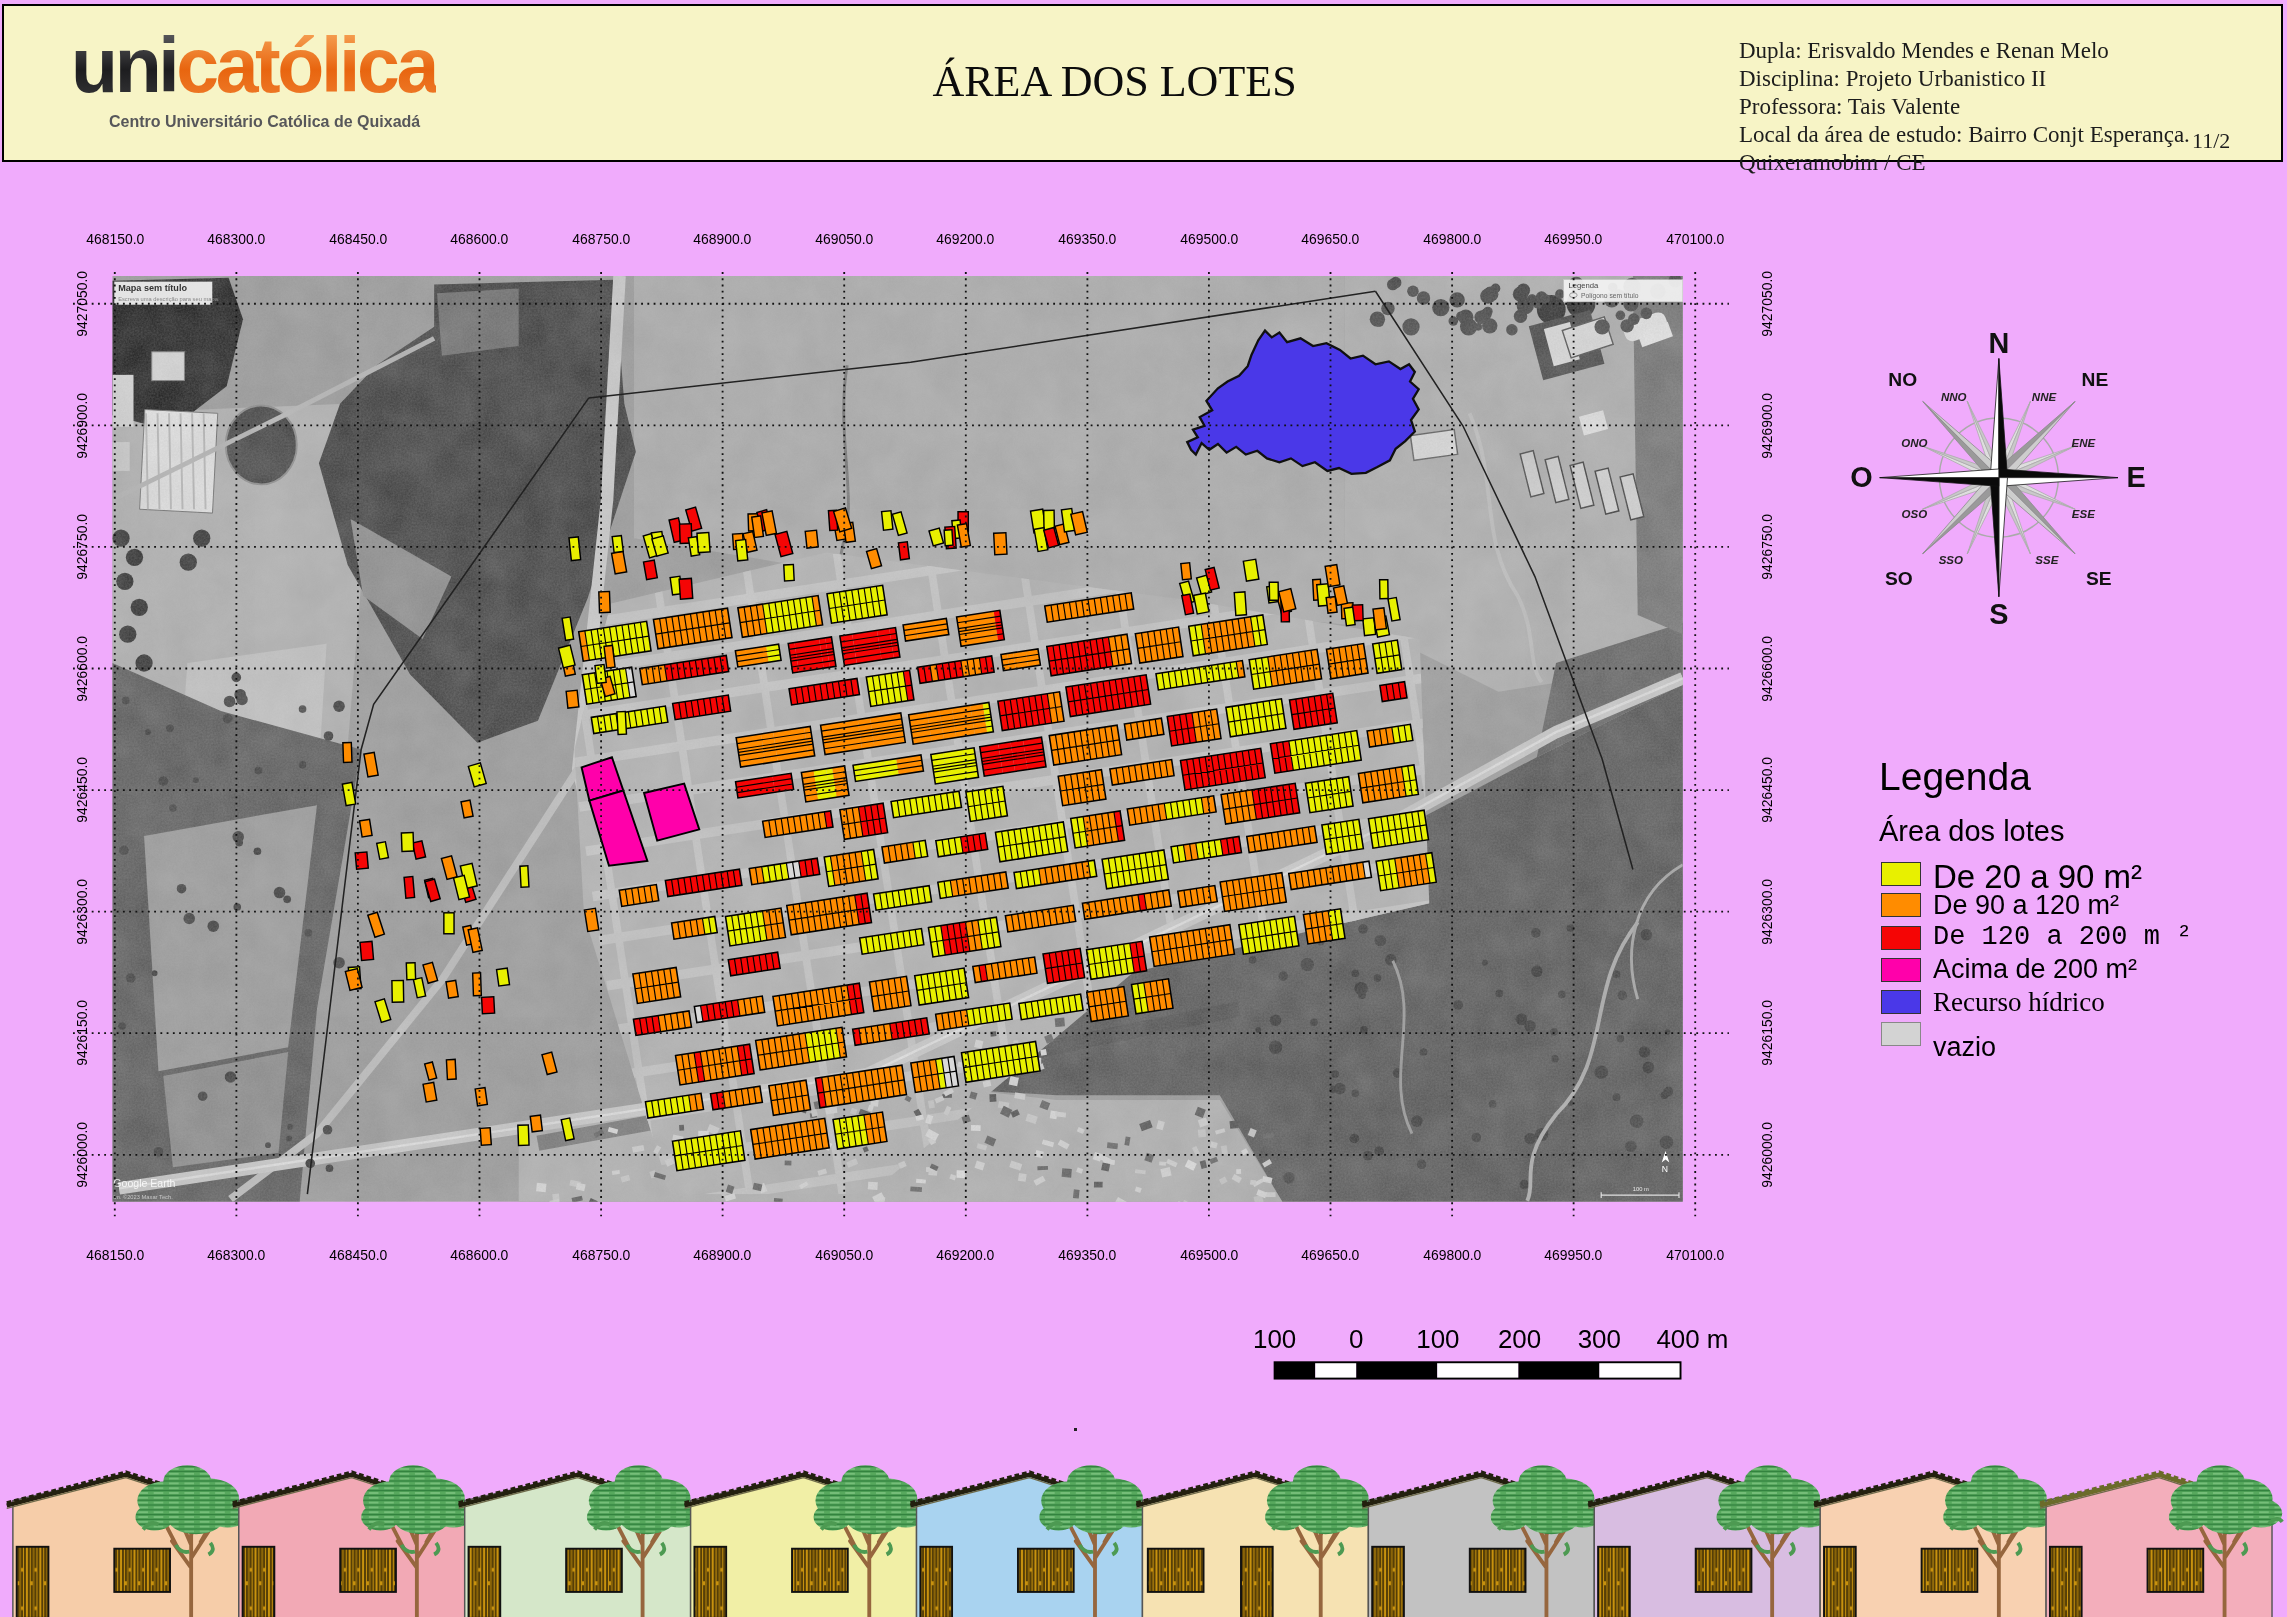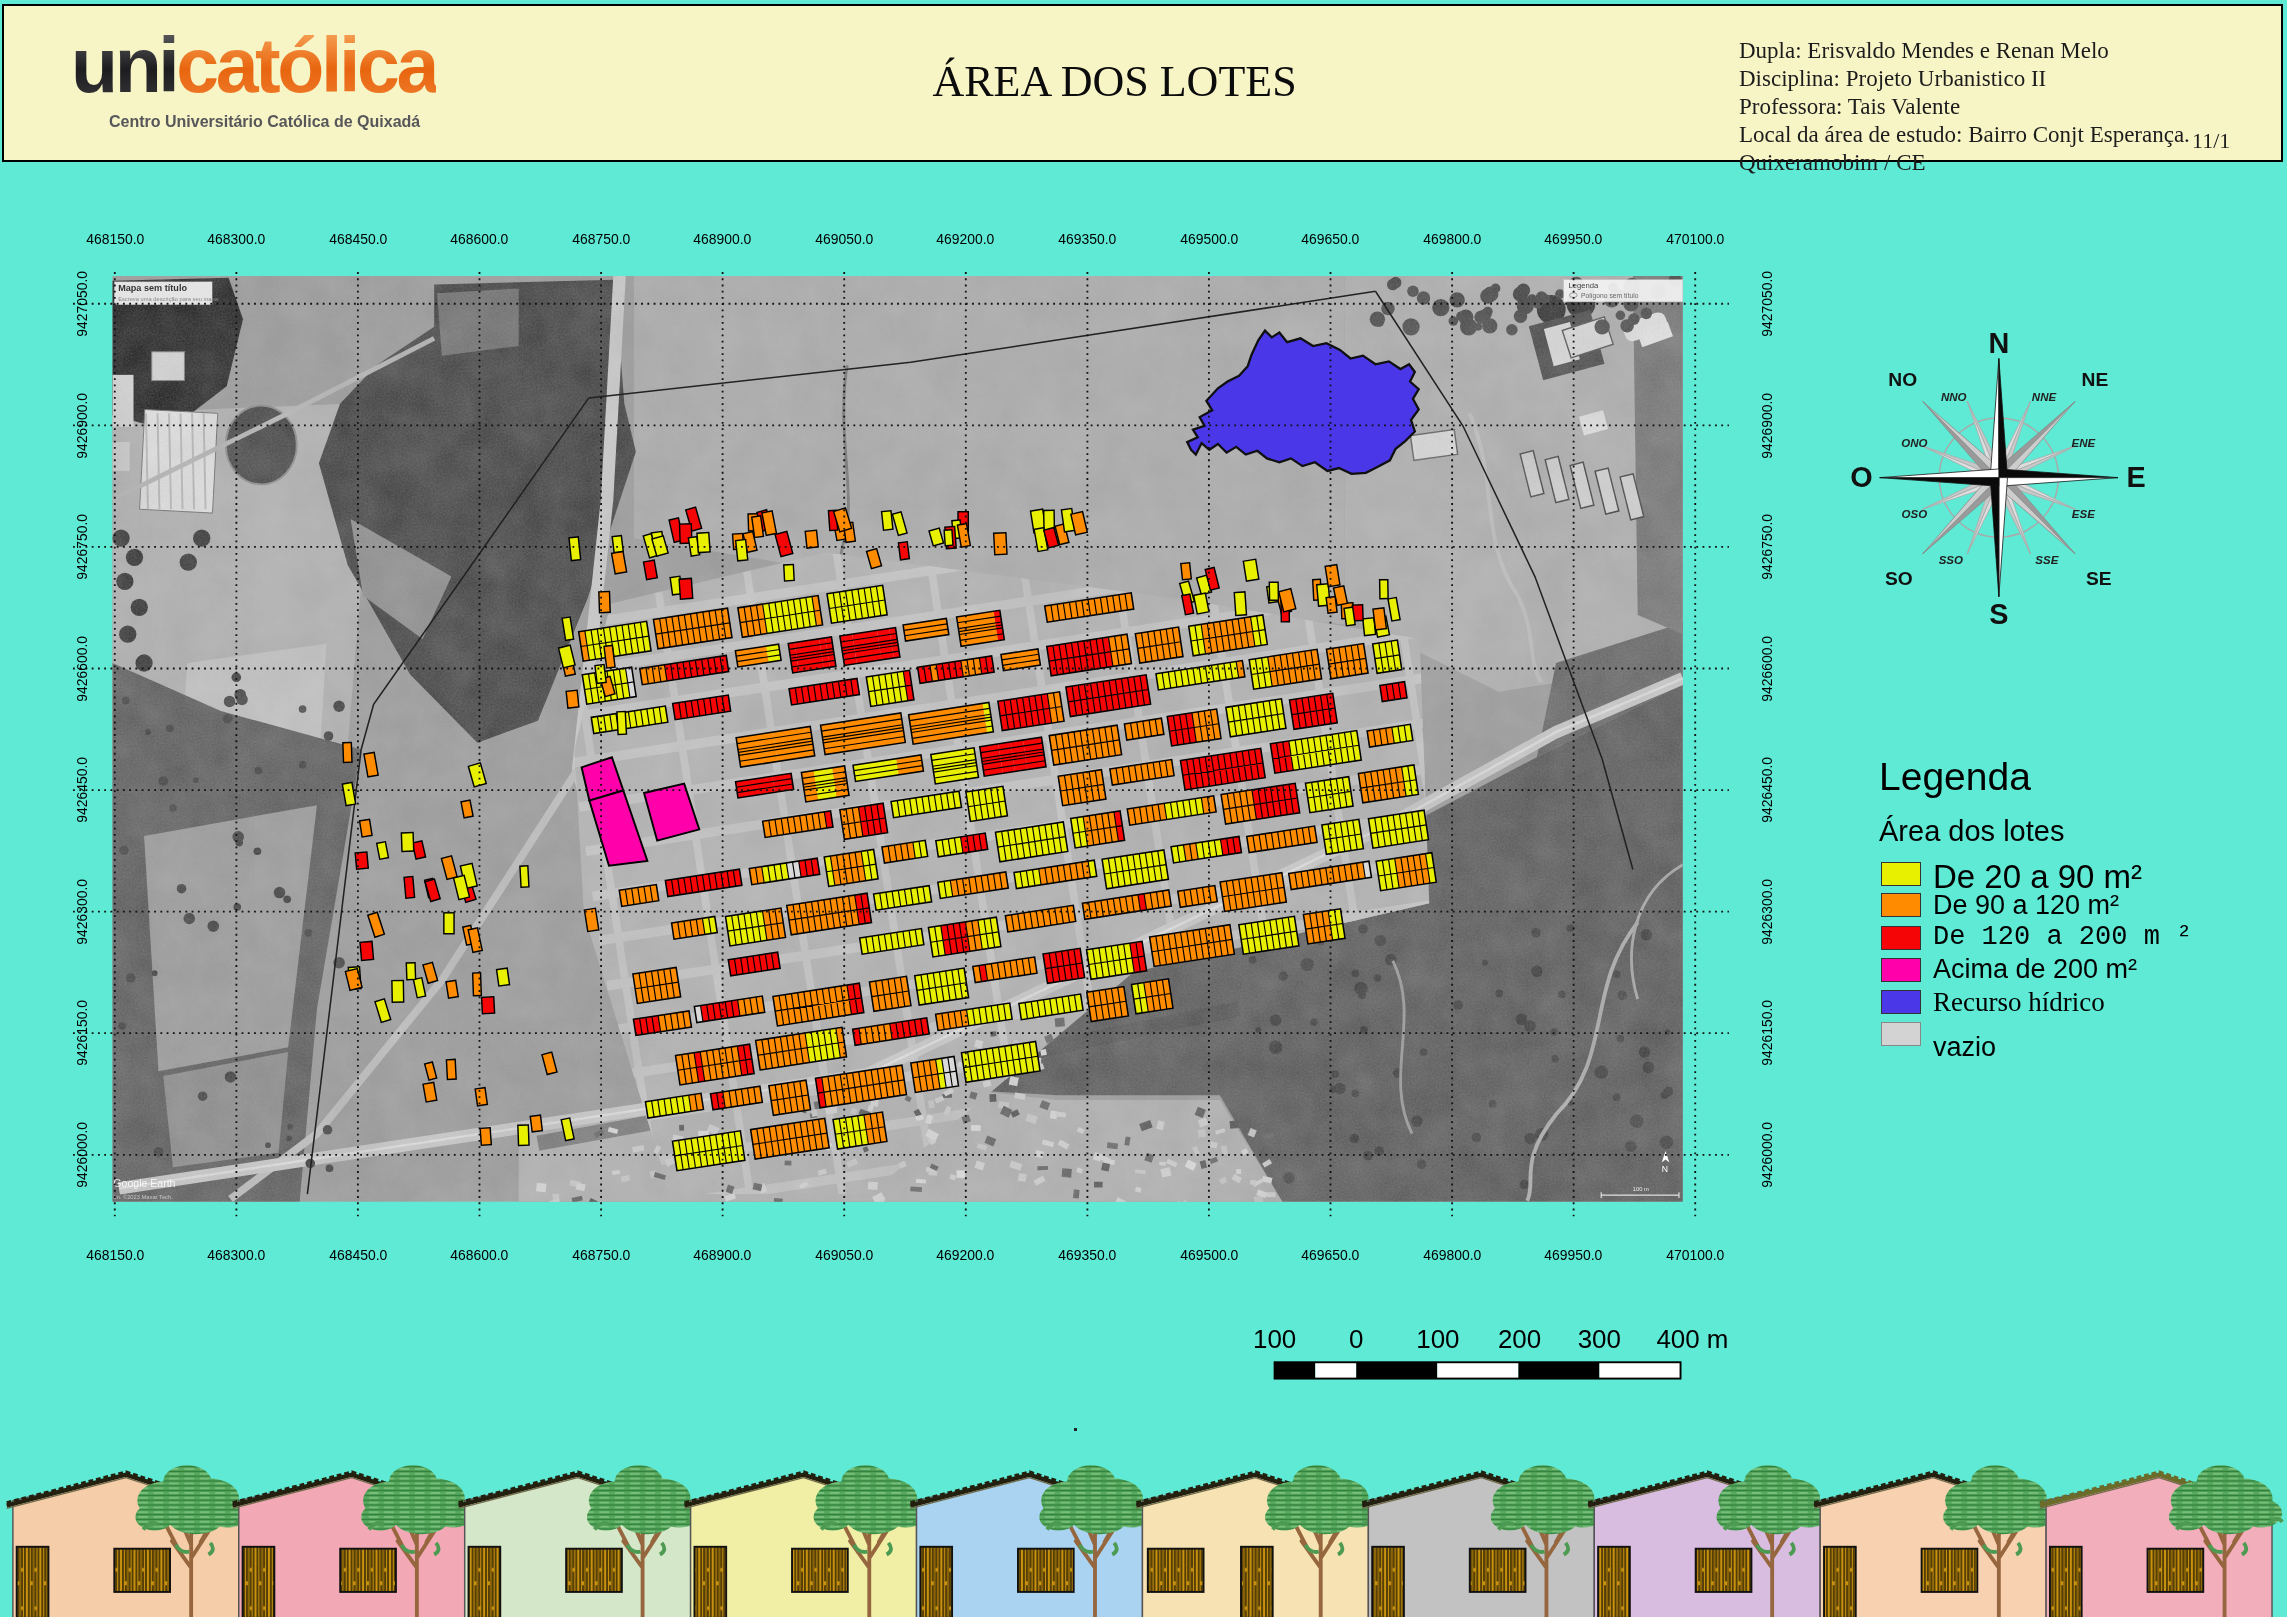--- a/index.html
+++ b/index.html
@@ -1,30 +1,30 @@
 <!DOCTYPE html>
 <html><head><meta charset="utf-8">
 <style>
 html,body{margin:0;padding:0;background:#fff;}
-#page{position:relative;width:2287px;height:1618px;overflow:hidden;background:#5eead4;}
+#page{position:relative;width:2287px;height:1618px;overflow:hidden;background:#f0abfc;}
 .ser{font-family:"Liberation Serif",serif;}
 .san{font-family:"Liberation Sans",sans-serif;}
 </style></head>
 <body>
 <div id="page">
 
 <div style="position:absolute;left:1.9px;top:3.8px;width:2277px;height:154px;background:#f7f4c6;border:2.4px solid #000;"></div>
 
 <div class="san" style="position:absolute;left:71px;top:21px;font-weight:bold;font-size:77px;letter-spacing:-3.4px;white-space:nowrap;"><span style="background:linear-gradient(180deg,#6a6a6e 0%,#1d1d1f 55%,#3a3a3c 100%);-webkit-background-clip:text;background-clip:text;color:transparent;">uni</span><span style="background:linear-gradient(180deg,#f9b066 0%,#e8650f 55%,#f08030 100%);-webkit-background-clip:text;background-clip:text;color:transparent;">católica</span></div>
 <div class="san" style="position:absolute;left:109px;top:113px;font-weight:bold;font-size:16px;color:#57575a;letter-spacing:0px;">Centro Universitário Católica de Quixadá</div>
 
 <div class="ser" style="position:absolute;left:903px;top:56px;width:423px;text-align:center;font-size:44px;color:#0c0c0c;white-space:nowrap;">ÁREA DOS LOTES</div>
 
 <div class="ser" style="position:absolute;left:1739px;top:17.3px;font-size:23px;line-height:28px;color:#1c1c1c;white-space:nowrap;margin-top:20px;">Dupla: Erisvaldo Mendes e Renan Melo<br>Disciplina: Projeto Urbanistico II<br>Professora: Tais Valente<br>Local da área de estudo: Bairro Conjt Esperança.<br>Quixeramobim / CE</div>
-<div class="ser" style="position:absolute;left:2192px;top:128px;font-size:22px;color:#1c1c1c;">11/1</div>
+<div class="ser" style="position:absolute;left:2192px;top:128px;font-size:22px;color:#1c1c1c;">11/2</div>
 
 <svg style="position:absolute;left:0;top:0;" width="2287" height="1618" viewBox="0 0 2381 1684">
 <defs>
         <filter id="fgrain" x="0" y="0" width="100%" height="100%">
           <feTurbulence type="fractalNoise" baseFrequency="0.55" numOctaves="2" seed="7" stitchTiles="stitch"></feTurbulence>
           <feColorMatrix type="matrix" values="0 0 0 0 0.45  0 0 0 0 0.45  0 0 0 0 0.45  0 0 0 0.55 0"></feColorMatrix>
         </filter>
         <filter id="fmot" x="0" y="0" width="100%" height="100%">
           <feTurbulence type="fractalNoise" baseFrequency="0.012" numOctaves="4" seed="3" stitchTiles="stitch"></feTurbulence>
           <feColorMatrix type="matrix" values="0 0 0 0 0.25  0 0 0 0 0.25  0 0 0 0 0.25  0 0 0 0.5 0"></feColorMatrix>

